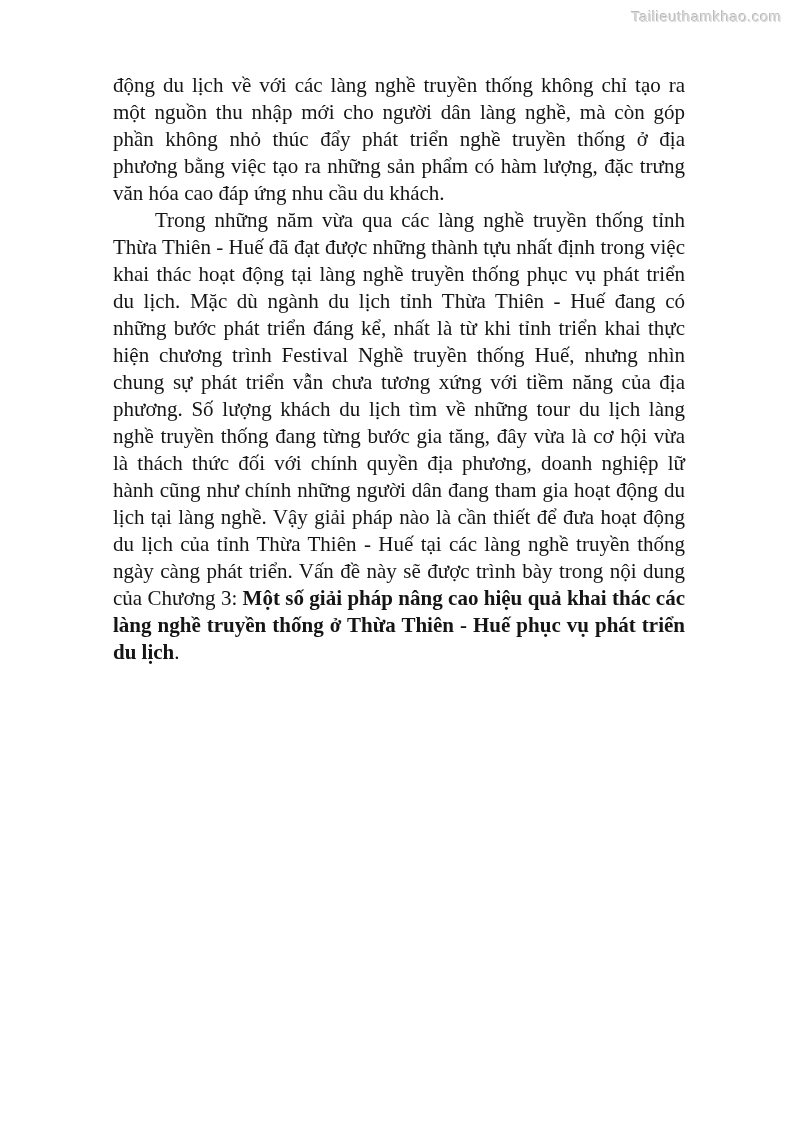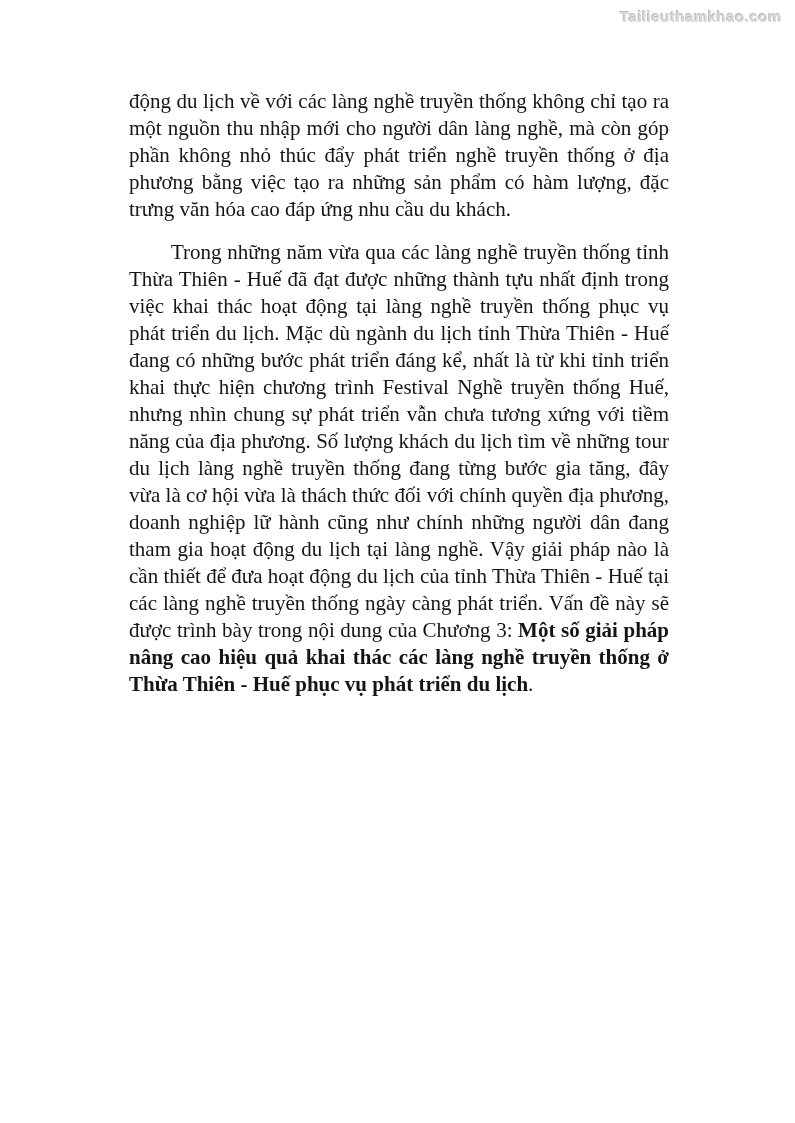--- a/index.html
+++ b/index.html
@@ -18,34 +18,33 @@
   .watermark {
     position: absolute;
     top: 8px;
     right: 13px;
     font-family: "Liberation Sans", sans-serif;
     font-size: 15px;
     letter-spacing: 0.5px;
     color: #d8d8d8;
     text-shadow: -1px -1px 0 #b9b9b9, 1px 1px 0 #ffffff;
     user-select: none;
-    font-weight: bold;
   }
   .body-text {
     position: absolute;
     left: 113px;
     top: 72px;
     width: 572px;
     font-size: 21px;
     line-height: 27px;
     text-align: justify;
     color: #151515;
   }
   .para {
-    margin: 16px;
+    margin: 0;
     padding: 0;
   }
   .para.indented {
     text-indent: 42px;
   }
   .para strong {
     font-weight: bold;
   }
   .page-number {
     position: absolute;

